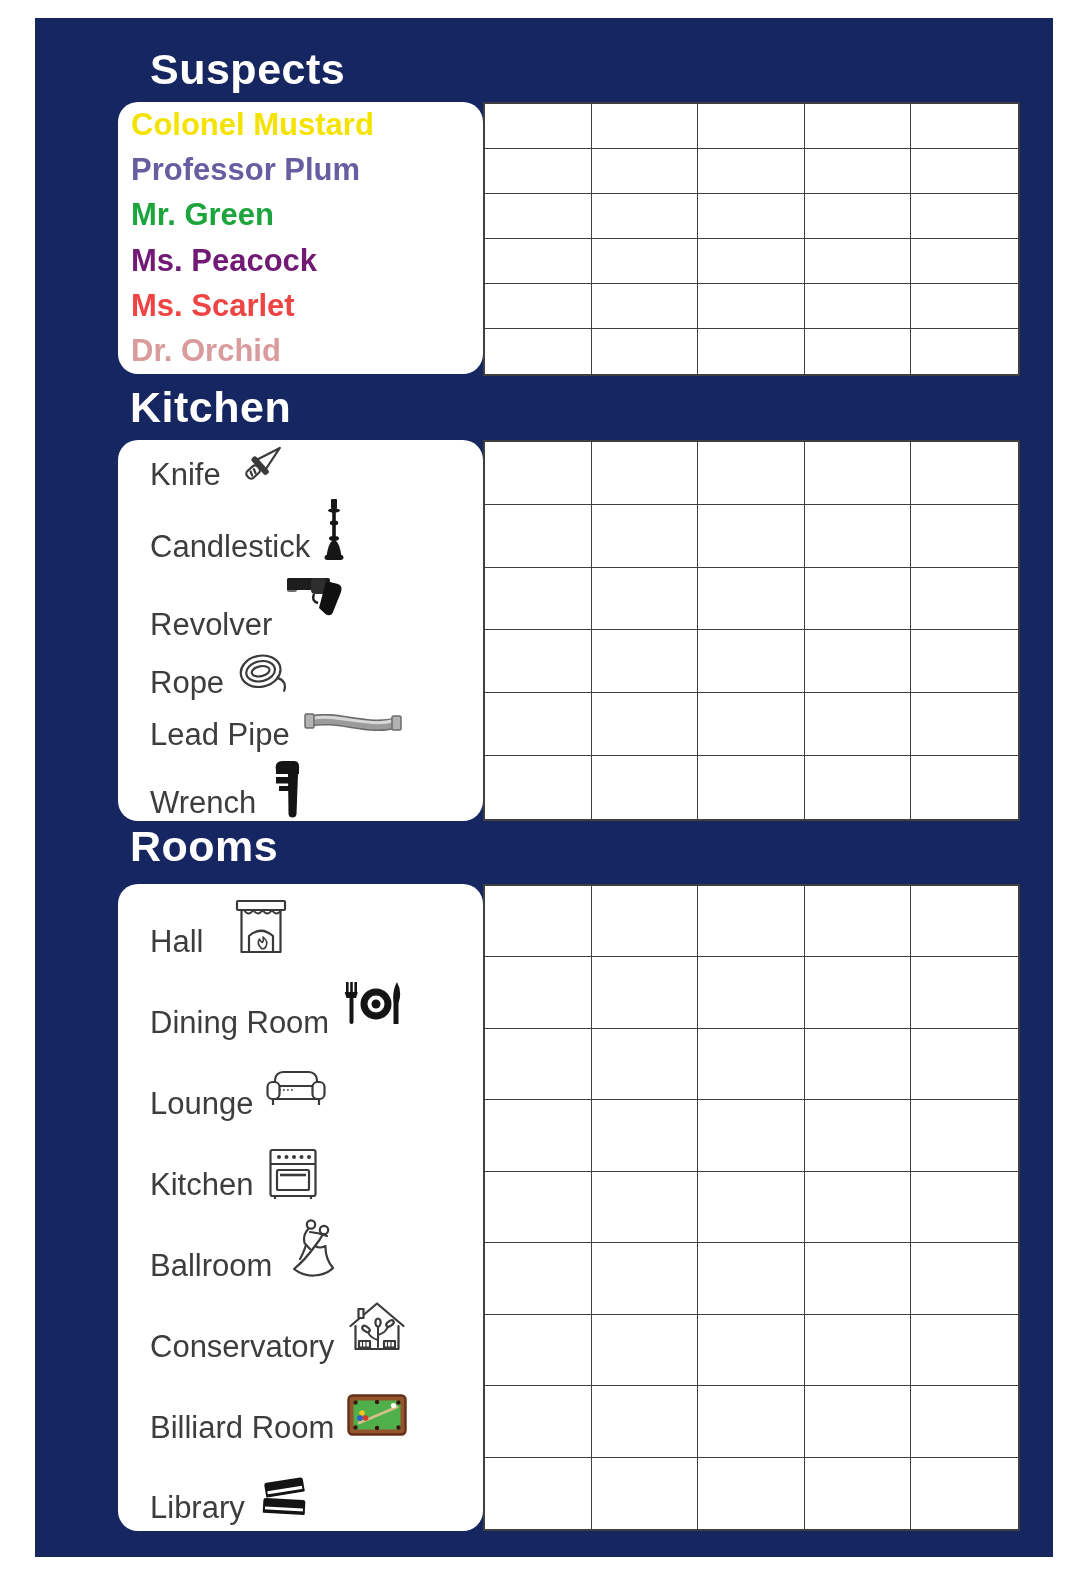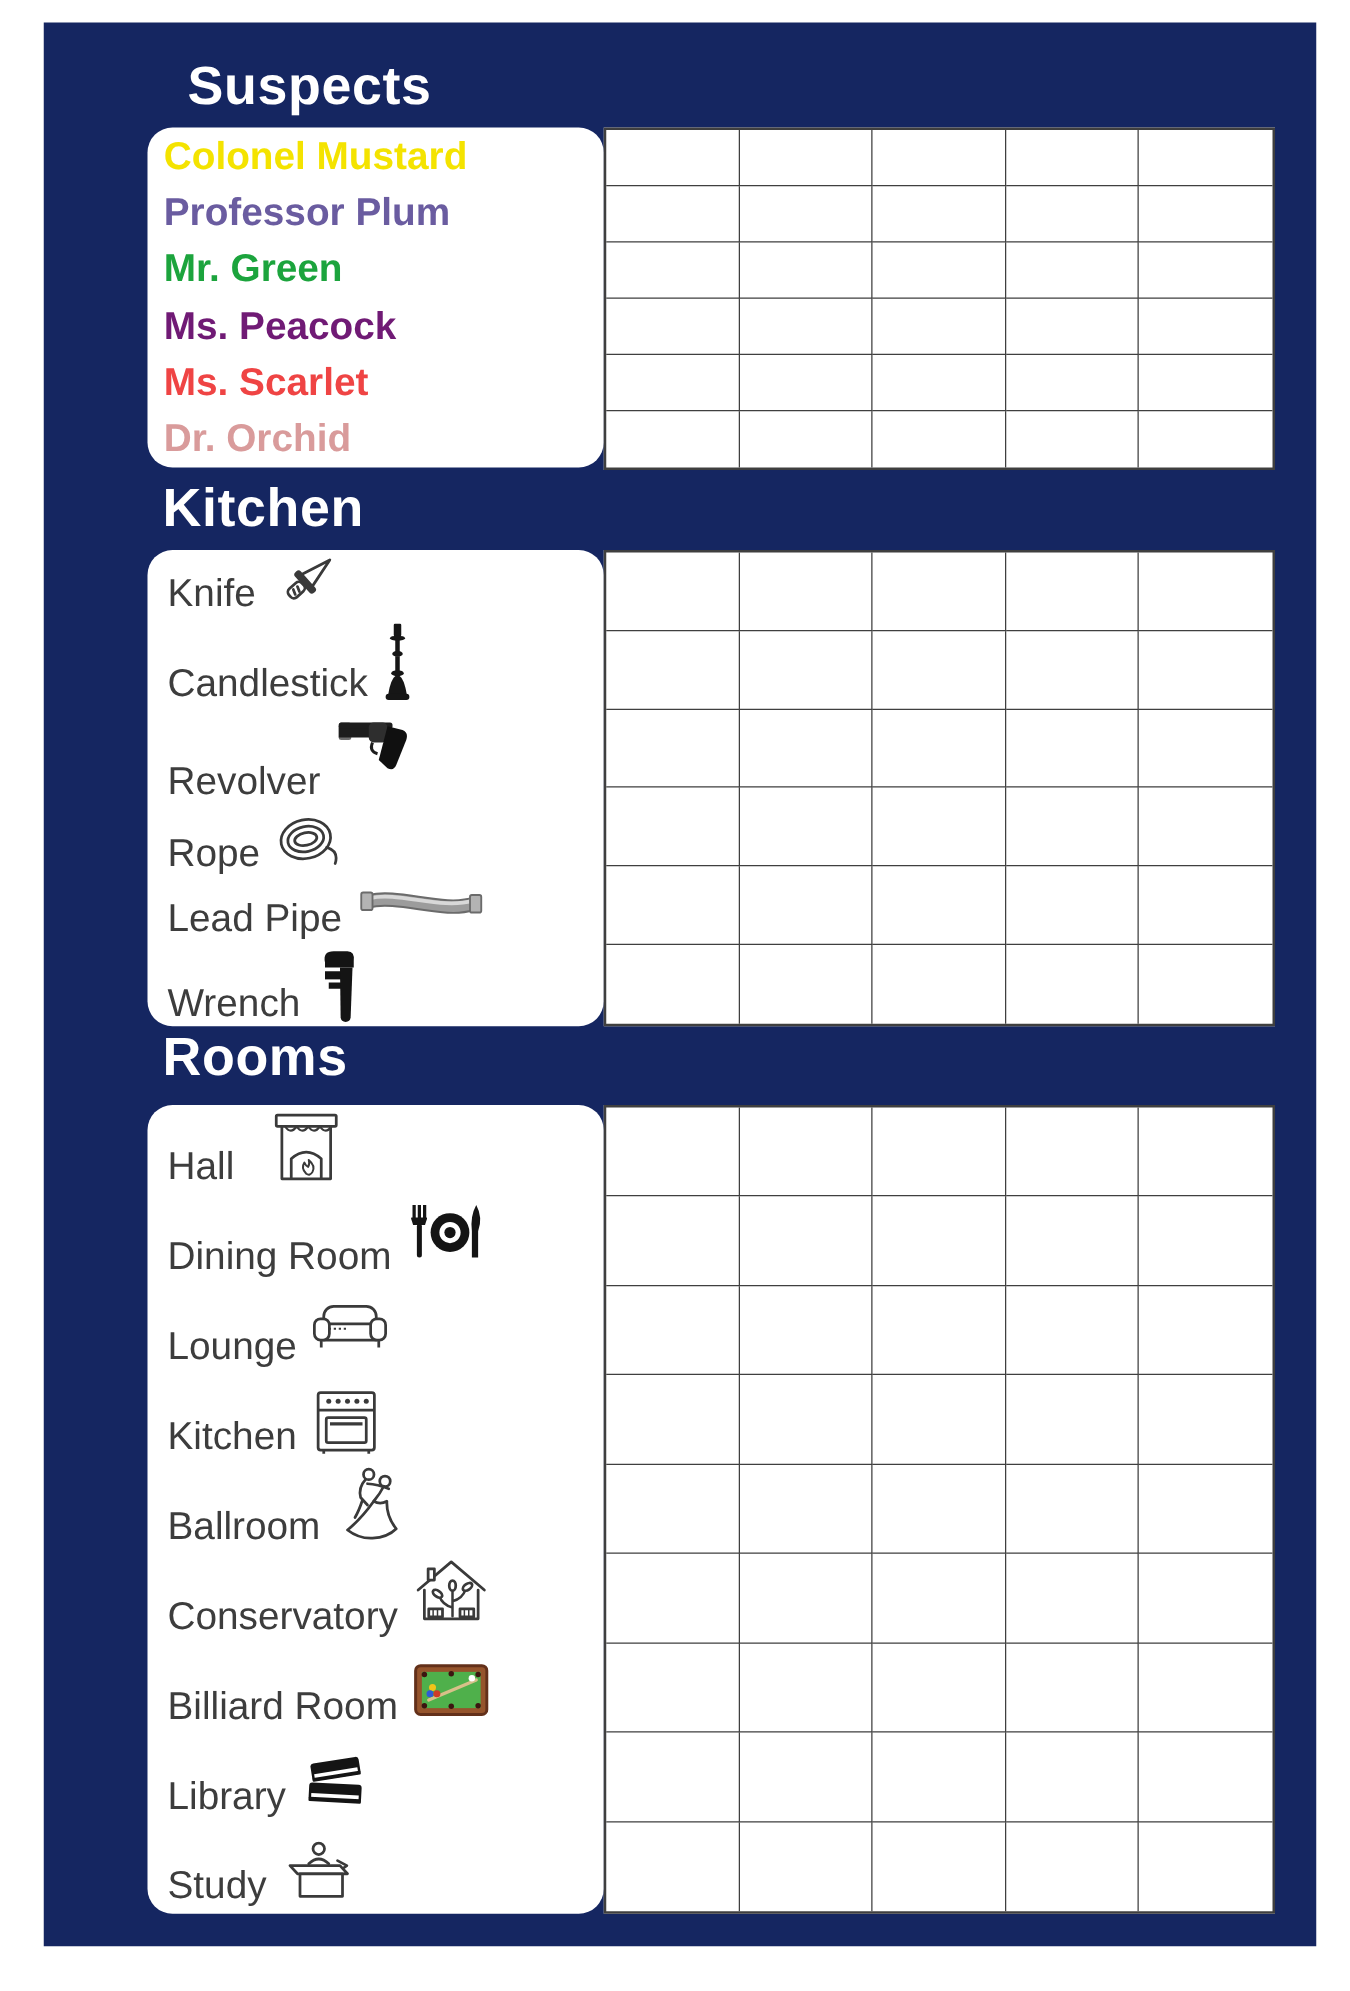--- a/index.html
+++ b/index.html
@@ -28,21 +28,21 @@
   }
   .p-suspects { left:83px; top:84px;  width:365px; height:272px; }
   .p-weapons  { left:83px; top:422px; width:365px; height:381px; }
   .p-rooms    { left:83px; top:866px; width:365px; height:647px; }
 
   .s-row { flex:1; display:flex; align-items:center; padding-left:13px; }
   .s-name { font-weight:bold; font-size:31px; white-space:nowrap; }
 
   .l-row {
     flex:1; display:flex; align-items:flex-end;
-    padding-left:16px; padding-bottom:6px; gap:13px;
+    padding-left:32px; padding-bottom:6px; gap:13px;
   }
   .l-label { font-size:31px; color:#3d3d3d; white-space:nowrap; line-height:1.05; }
   .icon { display:block; flex:none; }
 
   .grid {
     position:absolute; background:#ffffff;
     border:2px solid #3f3f3f;
     display:grid;
   }
   .g-suspects { left:448px; top:84px;  width:537px; height:274px; }
@@ -365,32 +365,20 @@
           <rect x="7" y="20.5" width="39" height="3" rx="1" fill="#141414"></rect>
         </g>
         <g transform="rotate(3 28 37)">
           <rect x="5" y="28" width="42" height="14" rx="2.5" fill="#141414"></rect>
           <rect x="7" y="36.5" width="38" height="4" fill="#ffffff"></rect>
           <rect x="5" y="39.5" width="42" height="3.5" rx="1" fill="#141414"></rect>
         </g>
       </svg>
     </div>
 
-    <div class="l-row">
-      <span class="l-label">Study</span>
-      <svg class="icon" width="58" height="48" viewBox="0 0 58 48" style="margin-bottom:4px">
-        <g stroke="#3a3a3a" stroke-width="2.2" fill="#ffffff" stroke-linejoin="round" stroke-linecap="round">
-          <circle cx="29" cy="6" r="4.6"></circle>
-          <path d="M21,18 Q29,10.5 37,18" fill="none"></path>
-          <path d="M44,15.5 l7.5,4 l-3.5,2.5" fill="none"></path>
-          <polygon points="6,19.5 46,19.5 52,26 12,26"></polygon>
-          <rect x="14" y="26" width="34" height="18"></rect>
-        </g>
-      </svg>
-    </div>
 
   </div>
   <div class="grid g-rooms" style="grid-template-columns: repeat(5, 1fr); grid-auto-rows: 1fr;">
       <div class="cell"></div>
       <div class="cell"></div>
       <div class="cell"></div>
       <div class="cell"></div>
       <div class="cell"></div>
       <div class="cell"></div>
       <div class="cell"></div>

